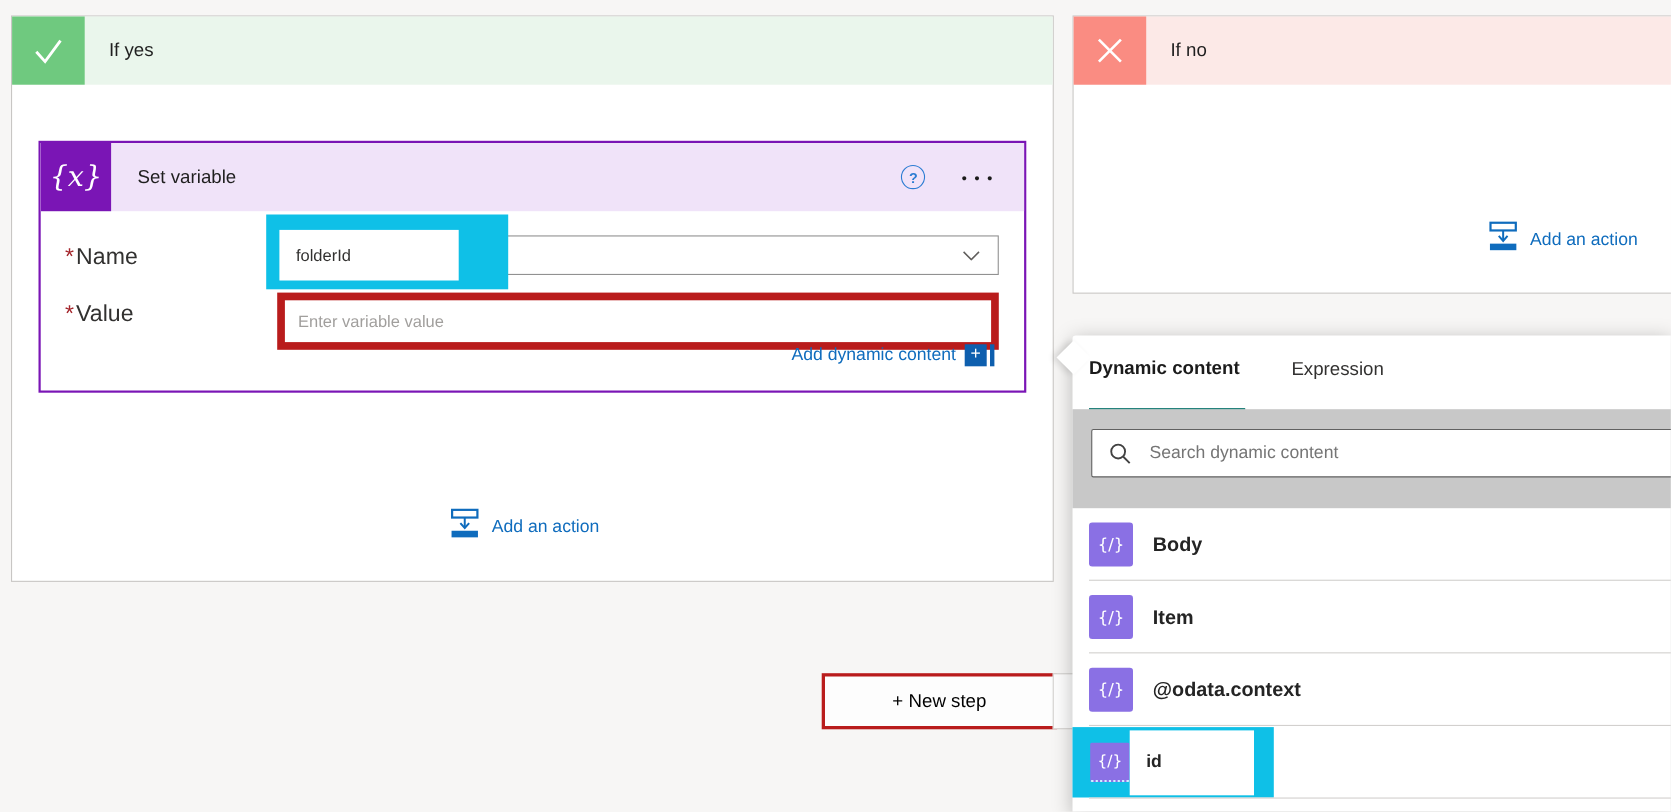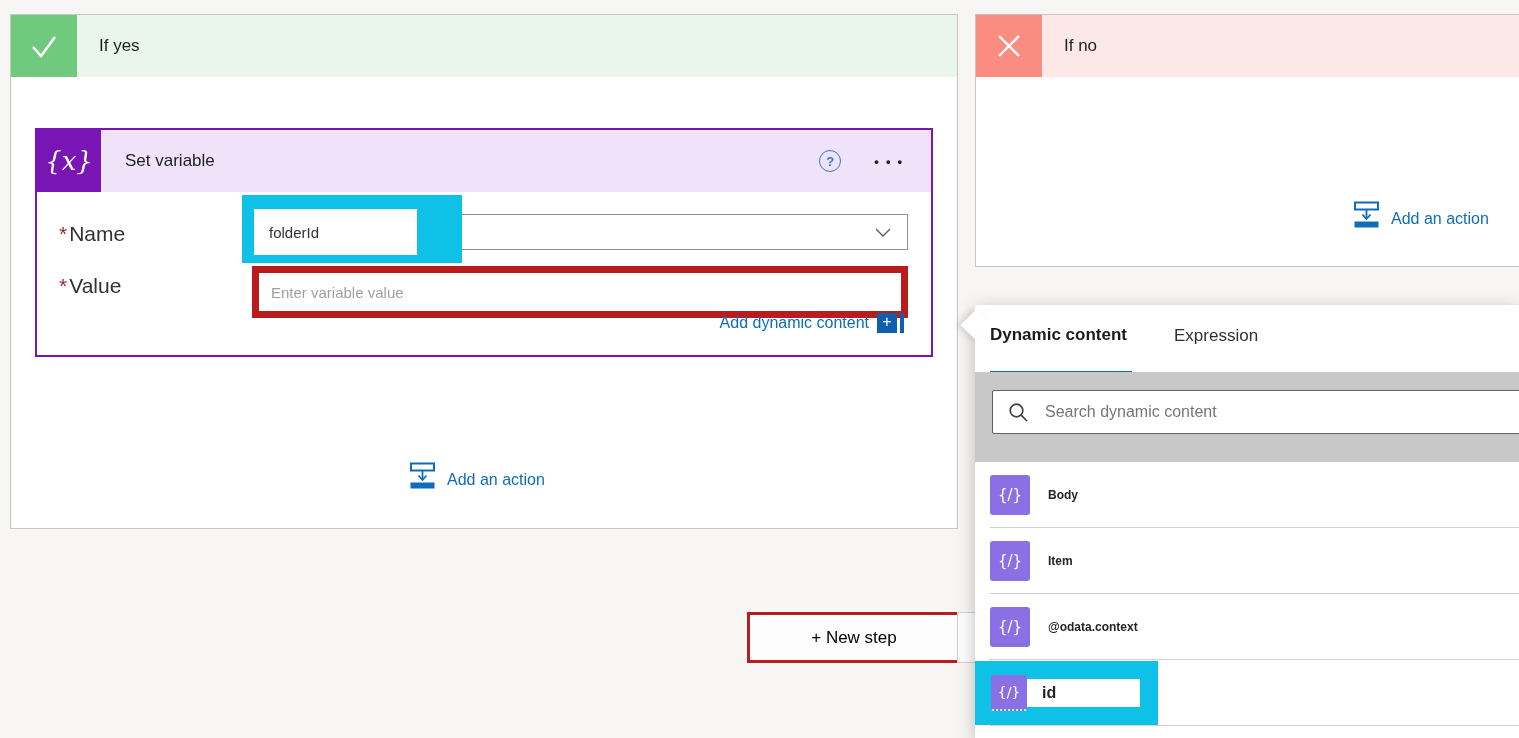--- a/index.html
+++ b/index.html
@@ -140,31 +140,31 @@
     position:relative;
   }
   .dc-row .rule {
     position:absolute; left:15px; right:0; bottom:0; border-bottom:1px solid #D2D0CE;
   }
   .tok-icon {
     width:40px; height:40px; flex:0 0 40px; background:#8A70E4; border-radius:3px;
     color:#fff; display:flex; align-items:center; justify-content:center;
     font-family:"DejaVu Sans", sans-serif; font-size:15px;
   }
-  .dc-row .lbl { margin-left:18px; font-size:12px; font-weight:bold; color:#242424; }
+  .dc-row .lbl { margin-left:18px; font-size:18px; font-weight:bold; color:#242424; }
 
   
   .hl-id {
     position:absolute; left:0; top:1px; width:183px; height:64px; background:#0FC0E7;
     display:flex; align-items:center; padding-left:16px;
   }
   .hl-id .tok-icon { width:36px; height:36px; flex:0 0 36px; border-radius:2px; font-size:14px;
     border-bottom:2px dotted #CFEEFE; }
   .hl-id-labelbox {
-    background:#fff; height:28px; width:113px; display:flex; align-items:center;
+    background:#fff; height:59px; width:113px; display:flex; align-items:center;
     padding-left:15px; font-size:16px; font-weight:bold; color:#242424;
   }
   svg { display:block; }
 </style>
 </head>
 <body>
 
 <div class="branch branch-yes">
   <div class="branch-header">
     <div class="branch-icon">

